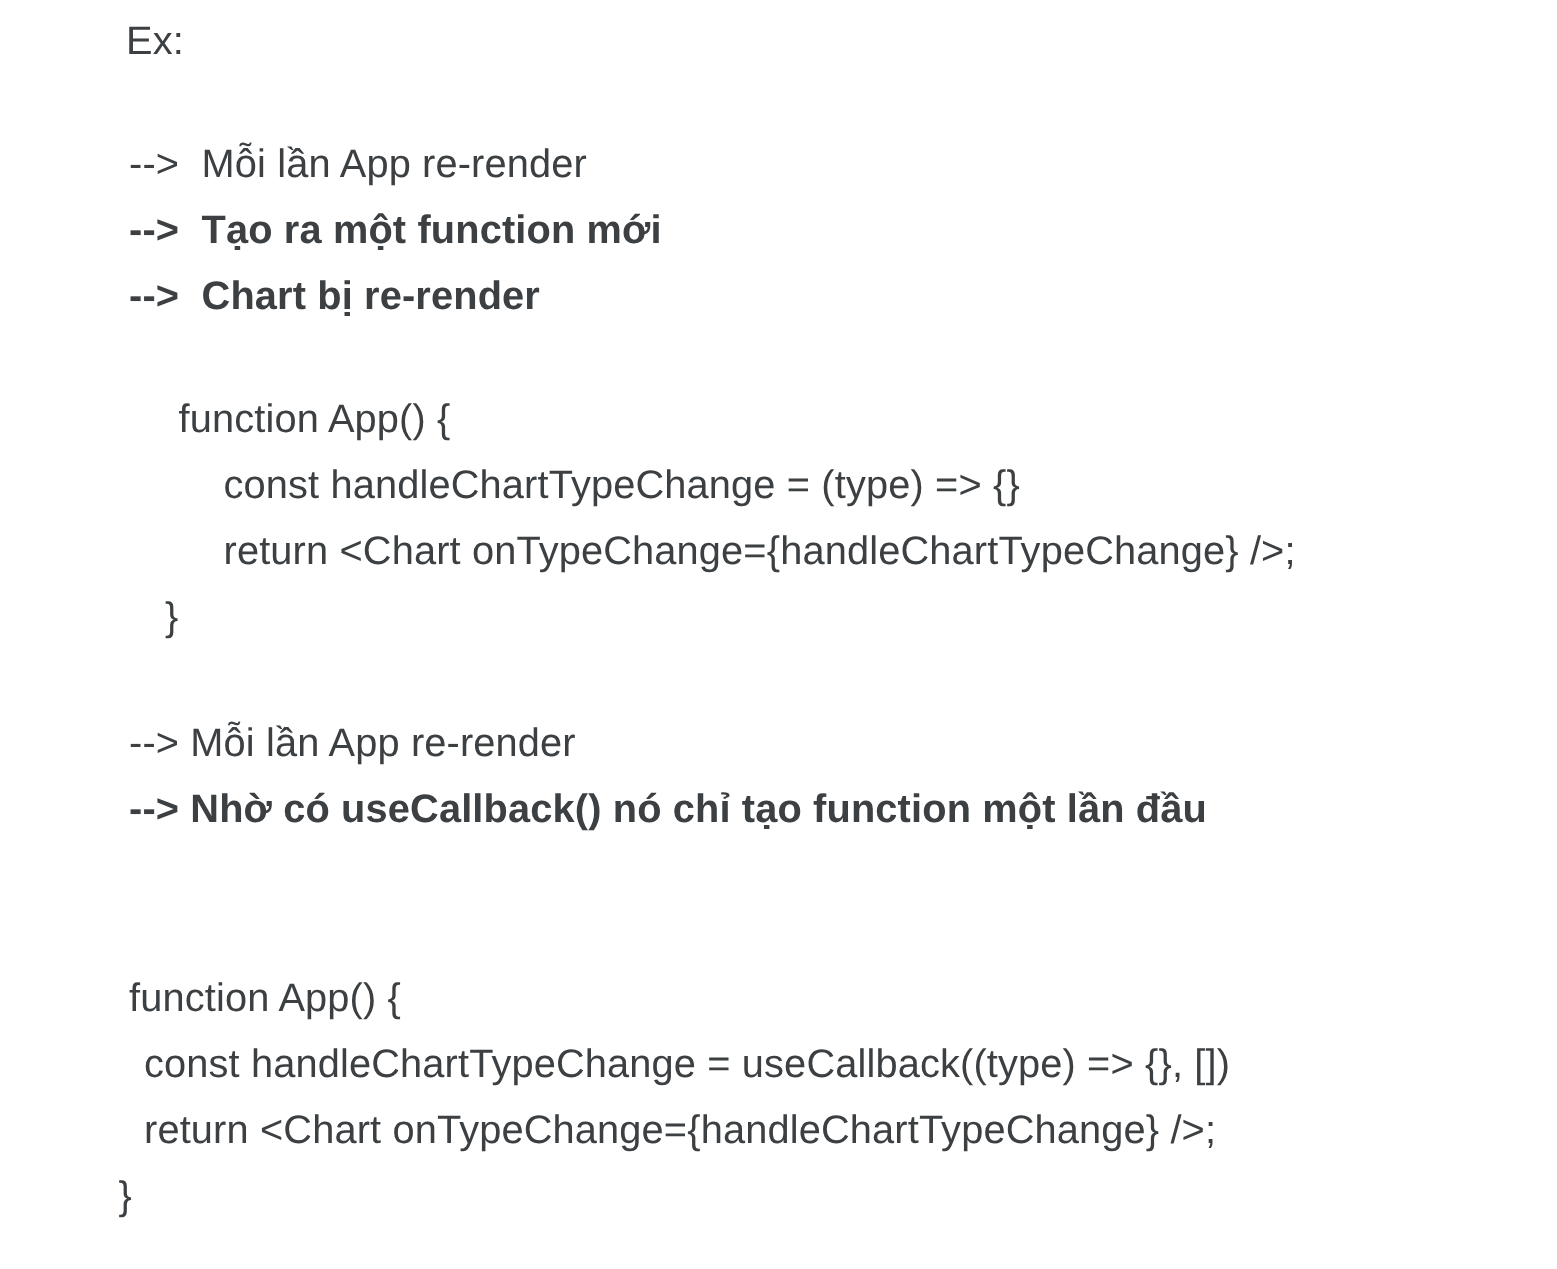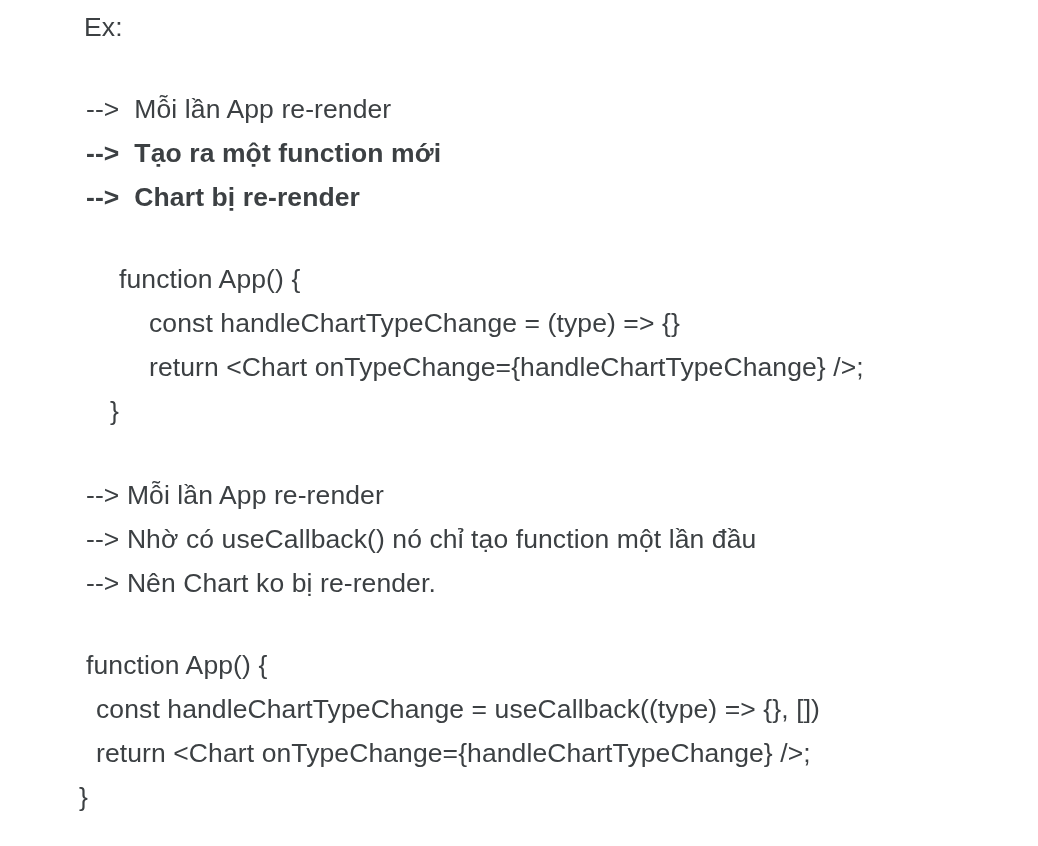--- a/index.html
+++ b/index.html
@@ -35,21 +35,21 @@
   .grp1-l1    { left: 86px;  top: 92px;  }
   .grp1-l2    { left: 86px;  top: 136px; font-weight: bold; }
   .grp1-l3    { left: 86px;  top: 180px; font-weight: bold; }
 
   .code1-l1   { left: 119px; top: 262px; }
   .code1-l2   { left: 149px; top: 306px; }
   .code1-l3   { left: 149px; top: 350px; }
   .code1-l4   { left: 110px; top: 394px; }
 
   .grp2-l1    { left: 86px;  top: 478px; }
-  .grp2-l2    { left: 86px;  top: 522px; }
+  .grp2-l2    { left: 86px;  top: 522px; font-weight: bold; }
   .grp2-l3    { left: 86px;  top: 566px; }
 
   .code2-l1   { left: 86px;  top: 648px; }
   .code2-l2   { left: 96px;  top: 692px; }
   .code2-l3   { left: 96px;  top: 736px; }
   .code2-l4   { left: 79px;  top: 780px; }
 </style>
 </head>
 <body>
 
@@ -61,20 +61,19 @@
   <div class="line grp1-l2">--&gt;  Tạo ra một function mới</div>
   <div class="line grp1-l3">--&gt;  Chart bị re-render</div>
 
   <div class="line code1-l1">function App() {</div>
   <div class="line code1-l2">const handleChartTypeChange = (type) =&gt; {}</div>
   <div class="line code1-l3">return &lt;Chart onTypeChange={handleChartTypeChange} /&gt;;</div>
   <div class="line code1-l4">}</div>
 
   <div class="line grp2-l1">--&gt; Mỗi lần App re-render</div>
   <div class="line grp2-l2">--&gt; Nhờ có useCallback() nó chỉ tạo function một lần đầu</div>
-  <div class="line grp2-l3">--&gt; Nên Chart ko bị re-render.</div>
 
   <div class="line code2-l1">function App() {</div>
   <div class="line code2-l2">const handleChartTypeChange = useCallback((type) =&gt; {}, [])</div>
   <div class="line code2-l3">return &lt;Chart onTypeChange={handleChartTypeChange} /&gt;;</div>
   <div class="line code2-l4">}</div>
 
 </div>
 
 </body></html>

